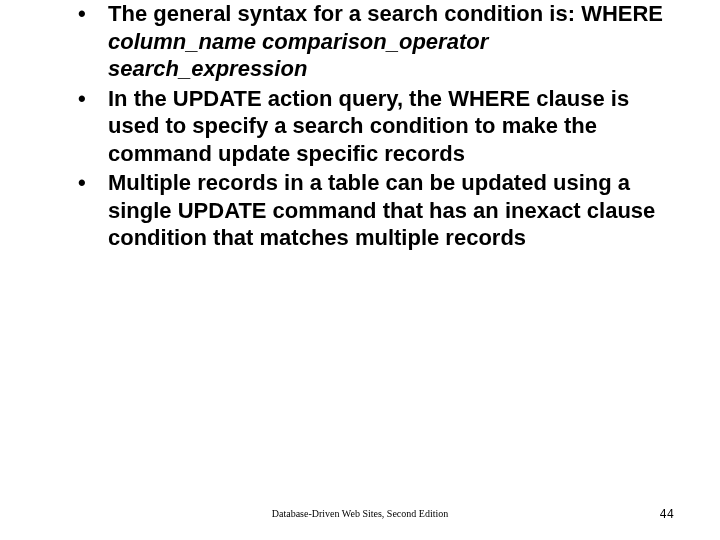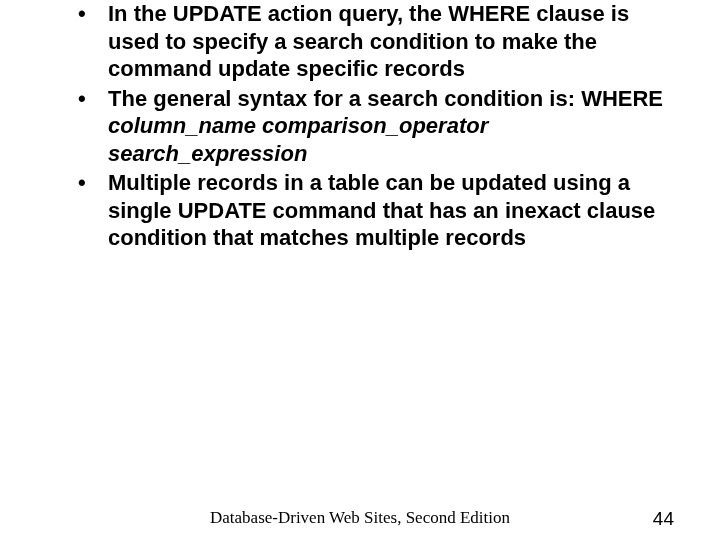--- a/index.html
+++ b/index.html
@@ -46,45 +46,45 @@
     position: absolute;
     bottom: 32px;
     left: 0;
     width: 100%;
   }
   .footer-center {
     position: absolute;
     width: 100%;
     text-align: center;
     font-family: "Times New Roman", Times, serif;
-    font-size: 17px;
+    font-size: 10px;
     color: #000;
     font-weight: normal;
   }
   .footer-right {
     position: absolute;
     right: 46px;
-    font-family: Liberation Sans, sans-serif;
-    font-size: 19px;
+    font-family: Liberation Mono, monospace;
+    font-size: 12px;
     color: #000;
     font-weight: normal;
   }
 </style>
 </head>
 <body>
 
 <div class="slide">
 
   <div class="body">
     <ul class="bullets">
       <li>
-        <span>In the UPDATE action query, the WHERE clause is used to specify a search condition to make the command update specific records</span><span class="italic"></span><span></span>
+        <span>The general syntax for a search condition is: WHERE </span><span class="italic">column_name comparison_operator search_expression</span><span></span>
       </li>
       <li>
-        <span>The general syntax for a search condition is: WHERE </span><span class="italic">column_name comparison_operator search_expression</span><span></span>
+        <span>In the UPDATE action query, the WHERE clause is used to specify a search condition to make the command update specific records</span><span class="italic"></span><span></span>
       </li>
       <li>
         <span>Multiple records in a table can be updated using a single UPDATE command that has an inexact clause condition that matches multiple records</span><span class="italic"></span><span></span>
       </li>
     </ul>
   </div>
 
   <div class="footer">
     <div class="footer-center">Database-Driven Web Sites, Second Edition</div>
     <div class="footer-right">44</div>

